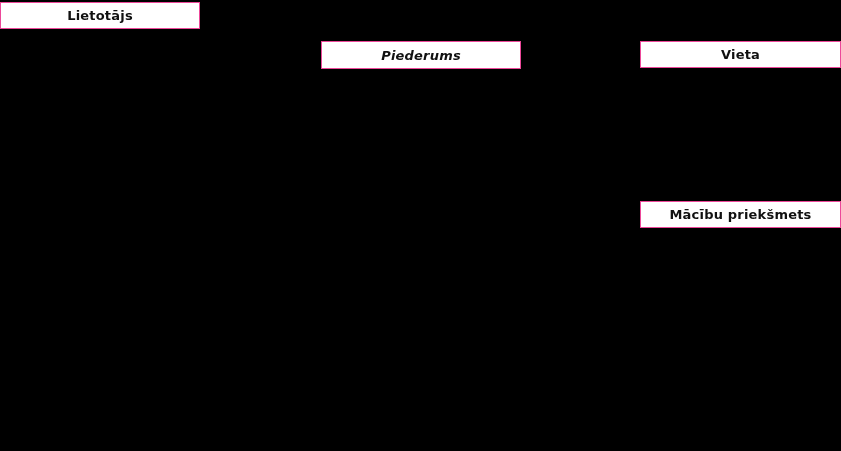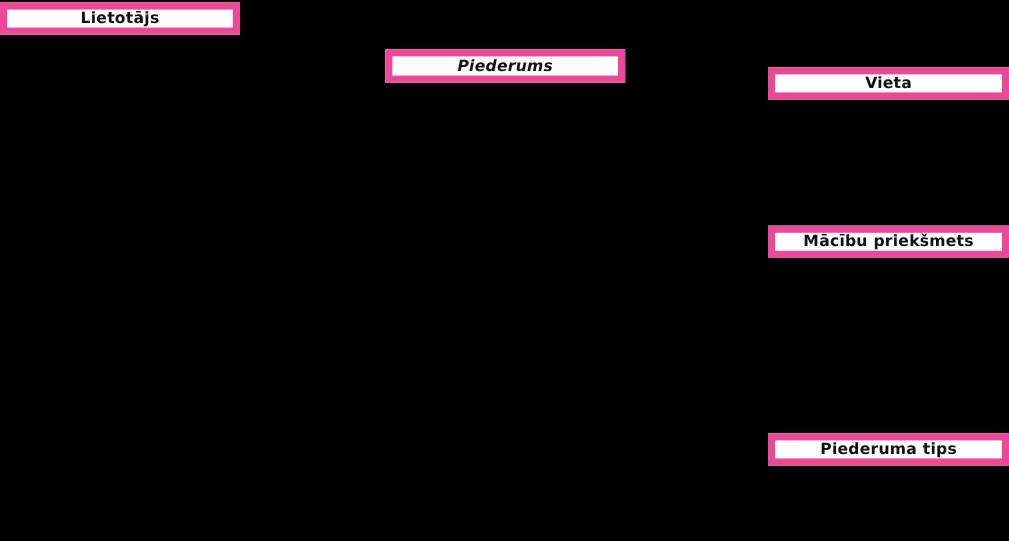--- a/index.html
+++ b/index.html
@@ -15,38 +15,38 @@
   }
   .diagram-canvas {
     position: relative;
     width: 841px;
     height: 451px;
     background: #000000;
   }
   .entity-header {
     position: absolute;
     background: #ffffff;
-    border: 6px solid #ec4899;
+    border: 1px solid #ec4899;
     box-sizing: border-box;
     display: flex;
     align-items: center;
     justify-content: center;
   }
   .entity-header .entity-label {
     font-size: 13px;
     font-weight: bold;
     color: #111111;
     white-space: nowrap;
     letter-spacing: 0.2px;
   }
   
   .entity-lietotajs        { left: 0px;   top: 2px;   width: 200px; height: 27px; }
   .entity-piederums        { left: 321px; top: 41px;  width: 200px; height: 28px; font-style: italic; }
-  .entity-vieta            { left: 640px; top: 56px;  width: 201px; height: 27px; }
-  .entity-macibu-prieksmets{ left: 640px; top: 188px; width: 201px; height: 27px; align-items: flex-end; }
+  .entity-vieta            { left: 640px; top: 41px;  width: 201px; height: 27px; }
+  .entity-macibu-prieksmets{ left: 640px; top: 201px; width: 201px; height: 27px; }
   .entity-piederuma-tips   { left: 640px; top: 361px; width: 201px; height: 27px; }
 </style>
 </head>
 <body>
 
 <div class="diagram-canvas">
 
   <div class="entity-header entity-lietotajs">
     <span class="entity-label">Lietotājs</span>
   </div>
@@ -56,17 +56,14 @@
   </div>
 
   <div class="entity-header entity-vieta">
     <span class="entity-label">Vieta</span>
   </div>
 
   <div class="entity-header entity-macibu-prieksmets">
     <span class="entity-label">Mācību priekšmets</span>
   </div>
 
-  <div class="entity-header entity-piederuma-tips">
-    <span class="entity-label">Piederuma tips</span>
-  </div>
 
 </div>
 
 </body></html>

